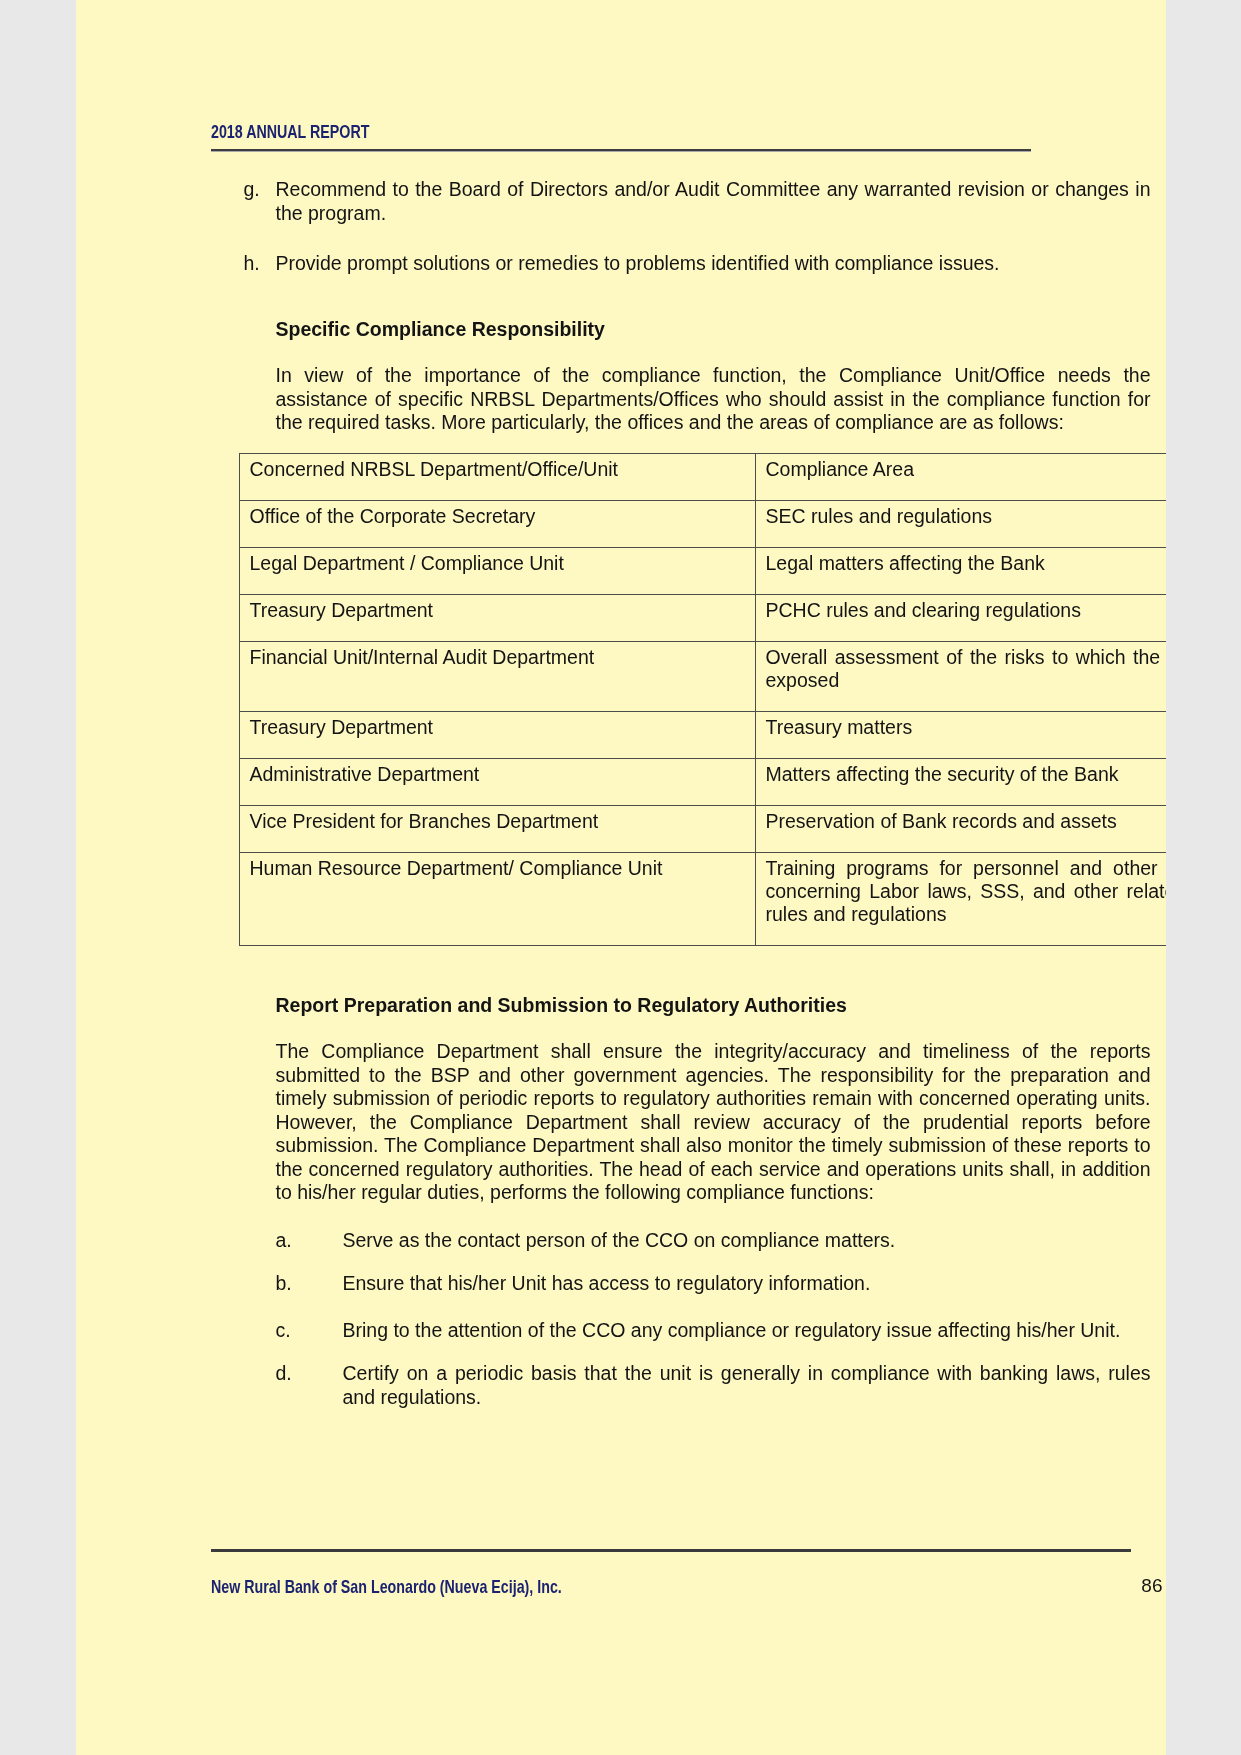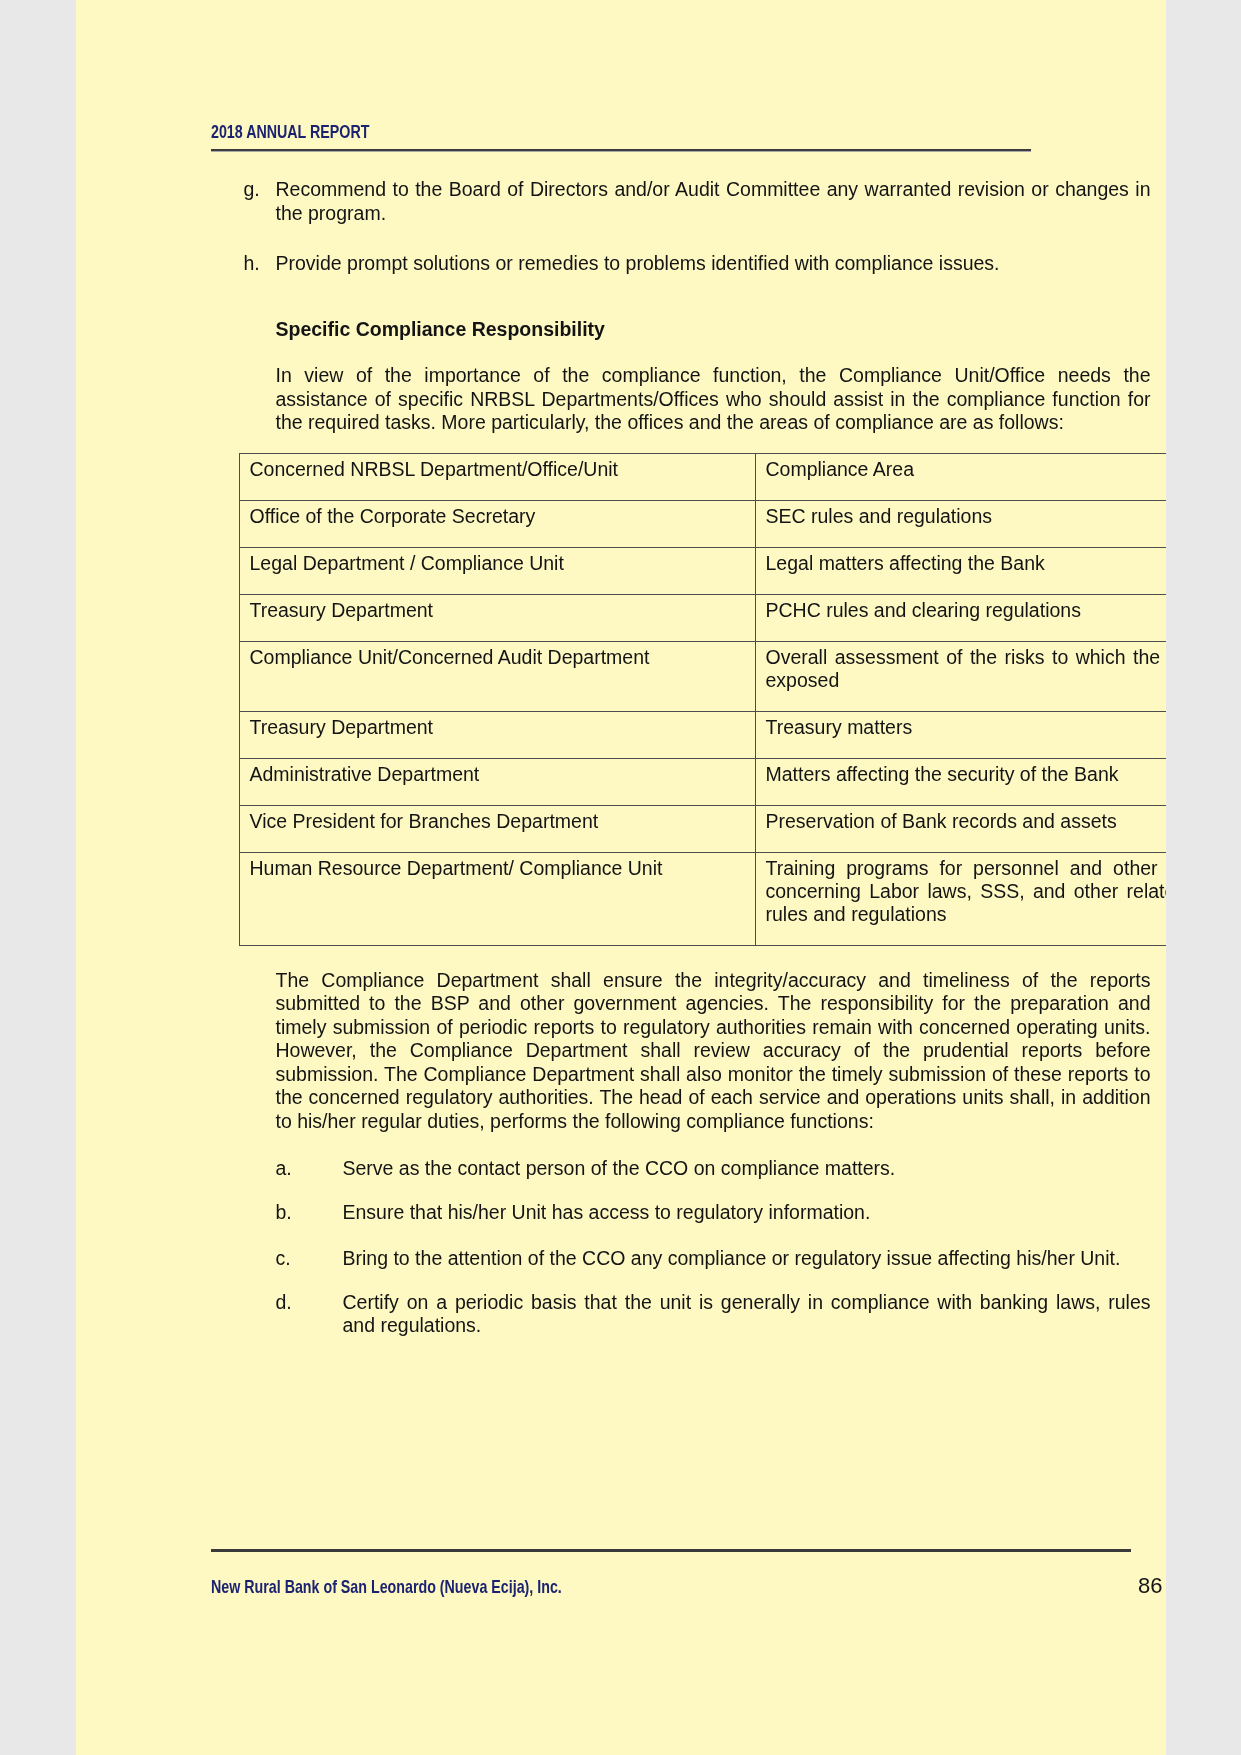--- a/index.html
+++ b/index.html
@@ -51,21 +51,21 @@
   .li-ad.d{margin-top:20px;}
   .foot-rule{position:absolute;left:135px;top:1549px;width:920px;height:2.5px;background:#3a3a3a;}
   .footer-row{
     position:absolute;left:135px;top:1574px;width:952px;
     display:flex;justify-content:space-between;align-items:flex-end;
   }
   .bank-name{
     color:#1b2370;font-weight:bold;font-size:19px;line-height:23px;
     transform:scaleX(0.75);transform-origin:left center;white-space:nowrap;
   }
-  .page-num{font-size:22px;color:#141414;}
+  .page-num{font-size:19px;color:#141414;}
 </style>
 </head>
 <body>
 
 <div id="page">
   <div class="content">
 
     <div class="doc-title">2018 ANNUAL REPORT</div>
     <div class="head-rule"></div>
 
@@ -93,21 +93,21 @@
         </tr>
         <tr>
           <td class="c-dept">Legal Department / Compliance Unit</td>
           <td class="c-area">Legal matters affecting the Bank</td>
         </tr>
         <tr>
           <td class="c-dept">Treasury Department</td>
           <td class="c-area">PCHC rules and clearing regulations</td>
         </tr>
         <tr>
-          <td class="c-dept">Compliance Unit/Concerned Audit Department</td>
+          <td class="c-dept">Financial Unit/Internal Audit Department</td>
           <td class="c-area">Overall assessment of the risks to which the Bank is exposed</td>
         </tr>
         <tr>
           <td class="c-dept">Treasury Department</td>
           <td class="c-area">Treasury matters</td>
         </tr>
         <tr>
           <td class="c-dept">Administrative Department</td>
           <td class="c-area">Matters affecting the security of the Bank</td>
         </tr>
@@ -115,20 +115,21 @@
           <td class="c-dept">Vice President for Branches Department</td>
           <td class="c-area">Preservation of Bank records and assets</td>
         </tr>
         <tr>
           <td class="c-dept">Human Resource Department/ Compliance Unit</td>
           <td class="c-area">Training programs for personnel and other matters concerning Labor laws, SSS, and other related laws rules and regulations</td>
         </tr>
       </tbody>
     </table>
 
+    <div class="sec-heading h2">Report Preparation and Submission to Regulatory Authorities</div>
     <div class="para">The Compliance Department shall ensure the integrity/accuracy and timeliness of the reports submitted to the BSP and other government agencies. The responsibility for the preparation and timely submission of periodic reports to regulatory authorities remain with concerned operating units. However, the Compliance Department shall review accuracy of the prudential reports before submission. The Compliance Department shall also monitor the timely submission of these reports to the concerned regulatory authorities. The head of each service and operations units shall, in addition to his/her regular duties, performs the following compliance functions:</div>
 
     <div class="li-ad a">
       <span class="marker">a.</span>
       <span class="li-text">Serve as the contact person of the CCO on compliance matters.</span>
     </div>
     <div class="li-ad b">
       <span class="marker">b.</span>
       <span class="li-text">Ensure that his/her Unit has access to regulatory information.</span>
     </div>

